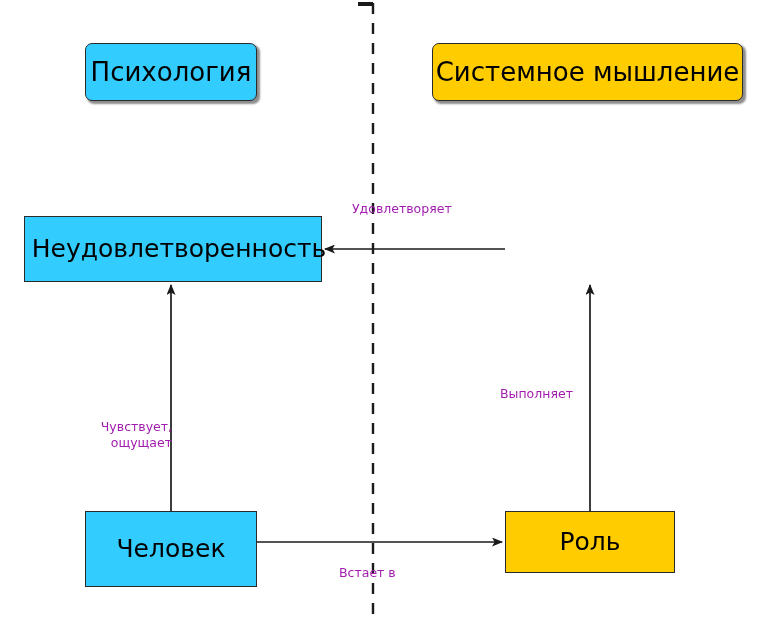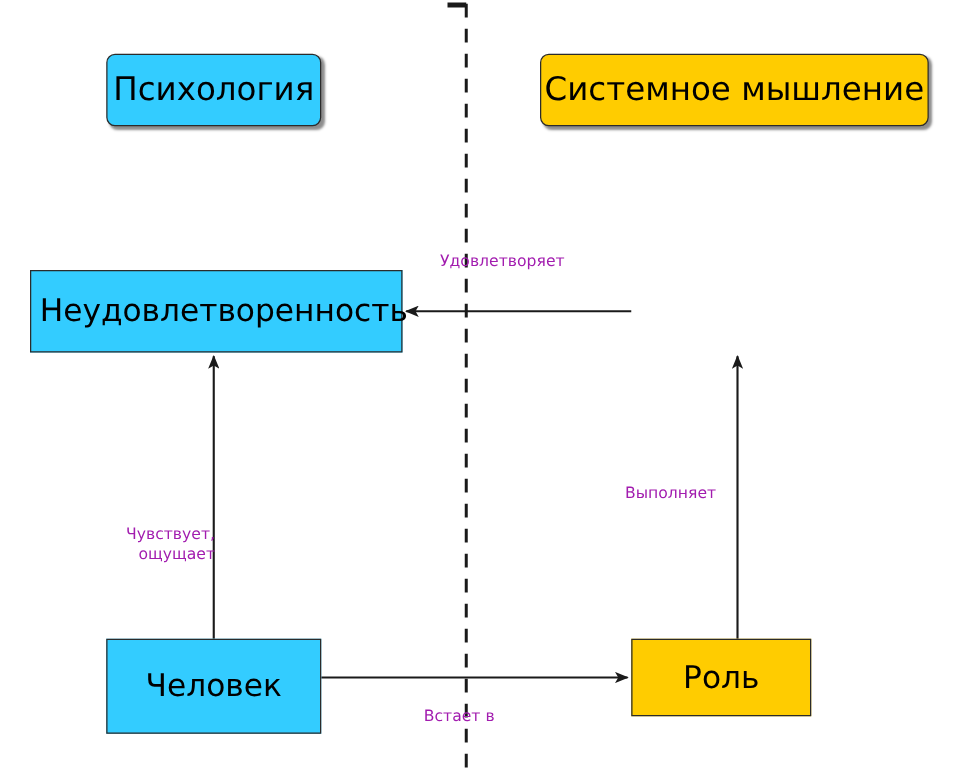--- a/index.html
+++ b/index.html
@@ -44,21 +44,21 @@
   .node.entity {
     border-radius: 0;
     font-size: 25px;
   }
 
   #node-psychology   { left: 85px;  top: 43px;  width: 172px; height: 58px; }
   #node-systems      { left: 432px; top: 43px;  width: 311px; height: 58px; }
   #node-dissatisfy   { left: 24px;  top: 216px; width: 298px; height: 66px; padding-left: 12px; }
   #node-practice     { left: 505px; top: 216px; width: 170px; height: 66px; }
   #node-person       { left: 85px;  top: 511px; width: 172px; height: 76px; }
-  #node-role         { left: 505px; top: 511px; width: 144px; height: 62px; }
+  #node-role         { left: 505px; top: 511px; width: 170px; height: 62px; }
 
   
   #divider-wrap {
     position: absolute;
     left: 0; top: 0;
     width: 767px; height: 623px;
     z-index: 1;
     pointer-events: none;
   }
 

